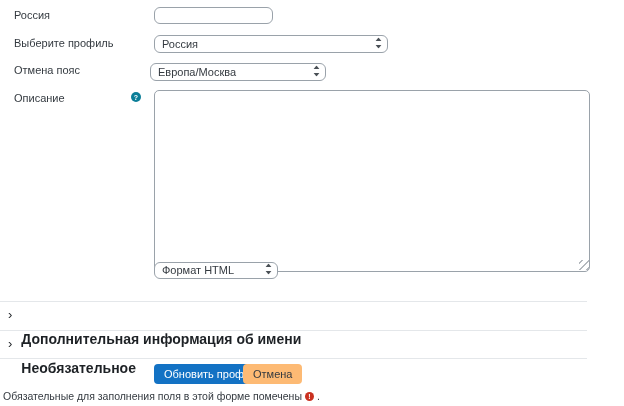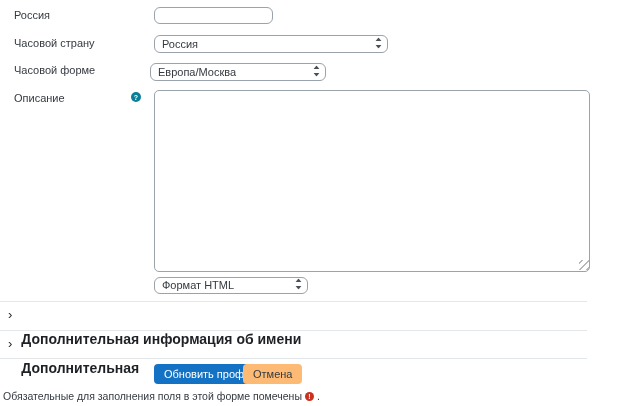--- a/index.html
+++ b/index.html
@@ -33,21 +33,21 @@
     font-size:11px; color:#343a40;
     padding:0 18px 0 7px; outline:none;
   }
   .select-arrow {
     position:absolute; right:6px; top:50%;
     transform:translateY(-50%);
     pointer-events:none; line-height:0;
   }
   .wrap-country  { left:154px; top:34px; width:234px; }
   .wrap-timezone { left:150px; top:62px; width:176px; }
-  .wrap-format   { left:154px; top:275px; width:154px; height:17px; }
+  .wrap-format   { left:154px; top:260px; width:124px; height:17px; }
   .help-badge {
     position:absolute; left:131px; top:92px;
     width:10px; height:10px; border-radius:50%;
     color:#fff; font-size:7px; font-weight:bold;
     display:flex; align-items:center; justify-content:center;
     line-height:1; cursor:pointer;
   }
   .desc-area {
     position:absolute; left:154px; top:90px;
     width:436px; height:182px;
@@ -100,34 +100,34 @@
   }
 </style>
 </head>
 <body>
 
 <div class="page">
 
   <div class="field-label" style="top:9px">Россия</div>
   <input class="text-input" type="text" value="" style="">
 
-  <div class="field-label" style="top:37px">Часовой страну</div>
+  <div class="field-label" style="top:37px">Выберите профиль</div>
   <div class="select-wrap wrap-country">
     <select>
       <option>Россия</option>
     </select>
     <span class="select-arrow">
       <svg width="7" height="11" viewBox="0 0 7 11">
         <path d="M3.5 0 L6.4 3.6 H0.6 Z" fill="#4a5056"></path>
         <path d="M3.5 11 L6.4 7.4 H0.6 Z" fill="#4a5056"></path>
       </svg>
     </span>
   </div>
 
-  <div class="field-label" style="top:64px">Часовой форме</div>
+  <div class="field-label" style="top:64px">Отмена пояс</div>
   <div class="select-wrap wrap-timezone">
     <select>
       <option>Европа/Москва</option>
     </select>
     <span class="select-arrow">
       <svg width="7" height="11" viewBox="0 0 7 11">
         <path d="M3.5 0 L6.4 3.6 H0.6 Z" fill="#4a5056"></path>
         <path d="M3.5 11 L6.4 7.4 H0.6 Z" fill="#4a5056"></path>
       </svg>
     </span>
@@ -154,21 +154,21 @@
 
   <div class="section-header" style="top:306px">
     <span class="section-chevron">›</span>
     <span class="section-title">Дополнительная информация об имени</span>
   </div>
 
   <div class="divider" style="top:330px"></div>
 
   <div class="section-header" style="top:335px">
     <span class="section-chevron">›</span>
-    <span class="section-title">Дополнительная</span>
+    <span class="section-title">Необязательное</span>
   </div>
 
   <div class="divider" style="top:358px"></div>
 
   <button class="btn btn-primary">Обновить профиль</button>
   <button class="btn btn-secondary">Отмена</button>
 
   <div class="footer-note">
     <span>Обязательные для заполнения поля в этой форме помечены</span>
     <span class="required-badge" style="background:#ca3120">!</span>

